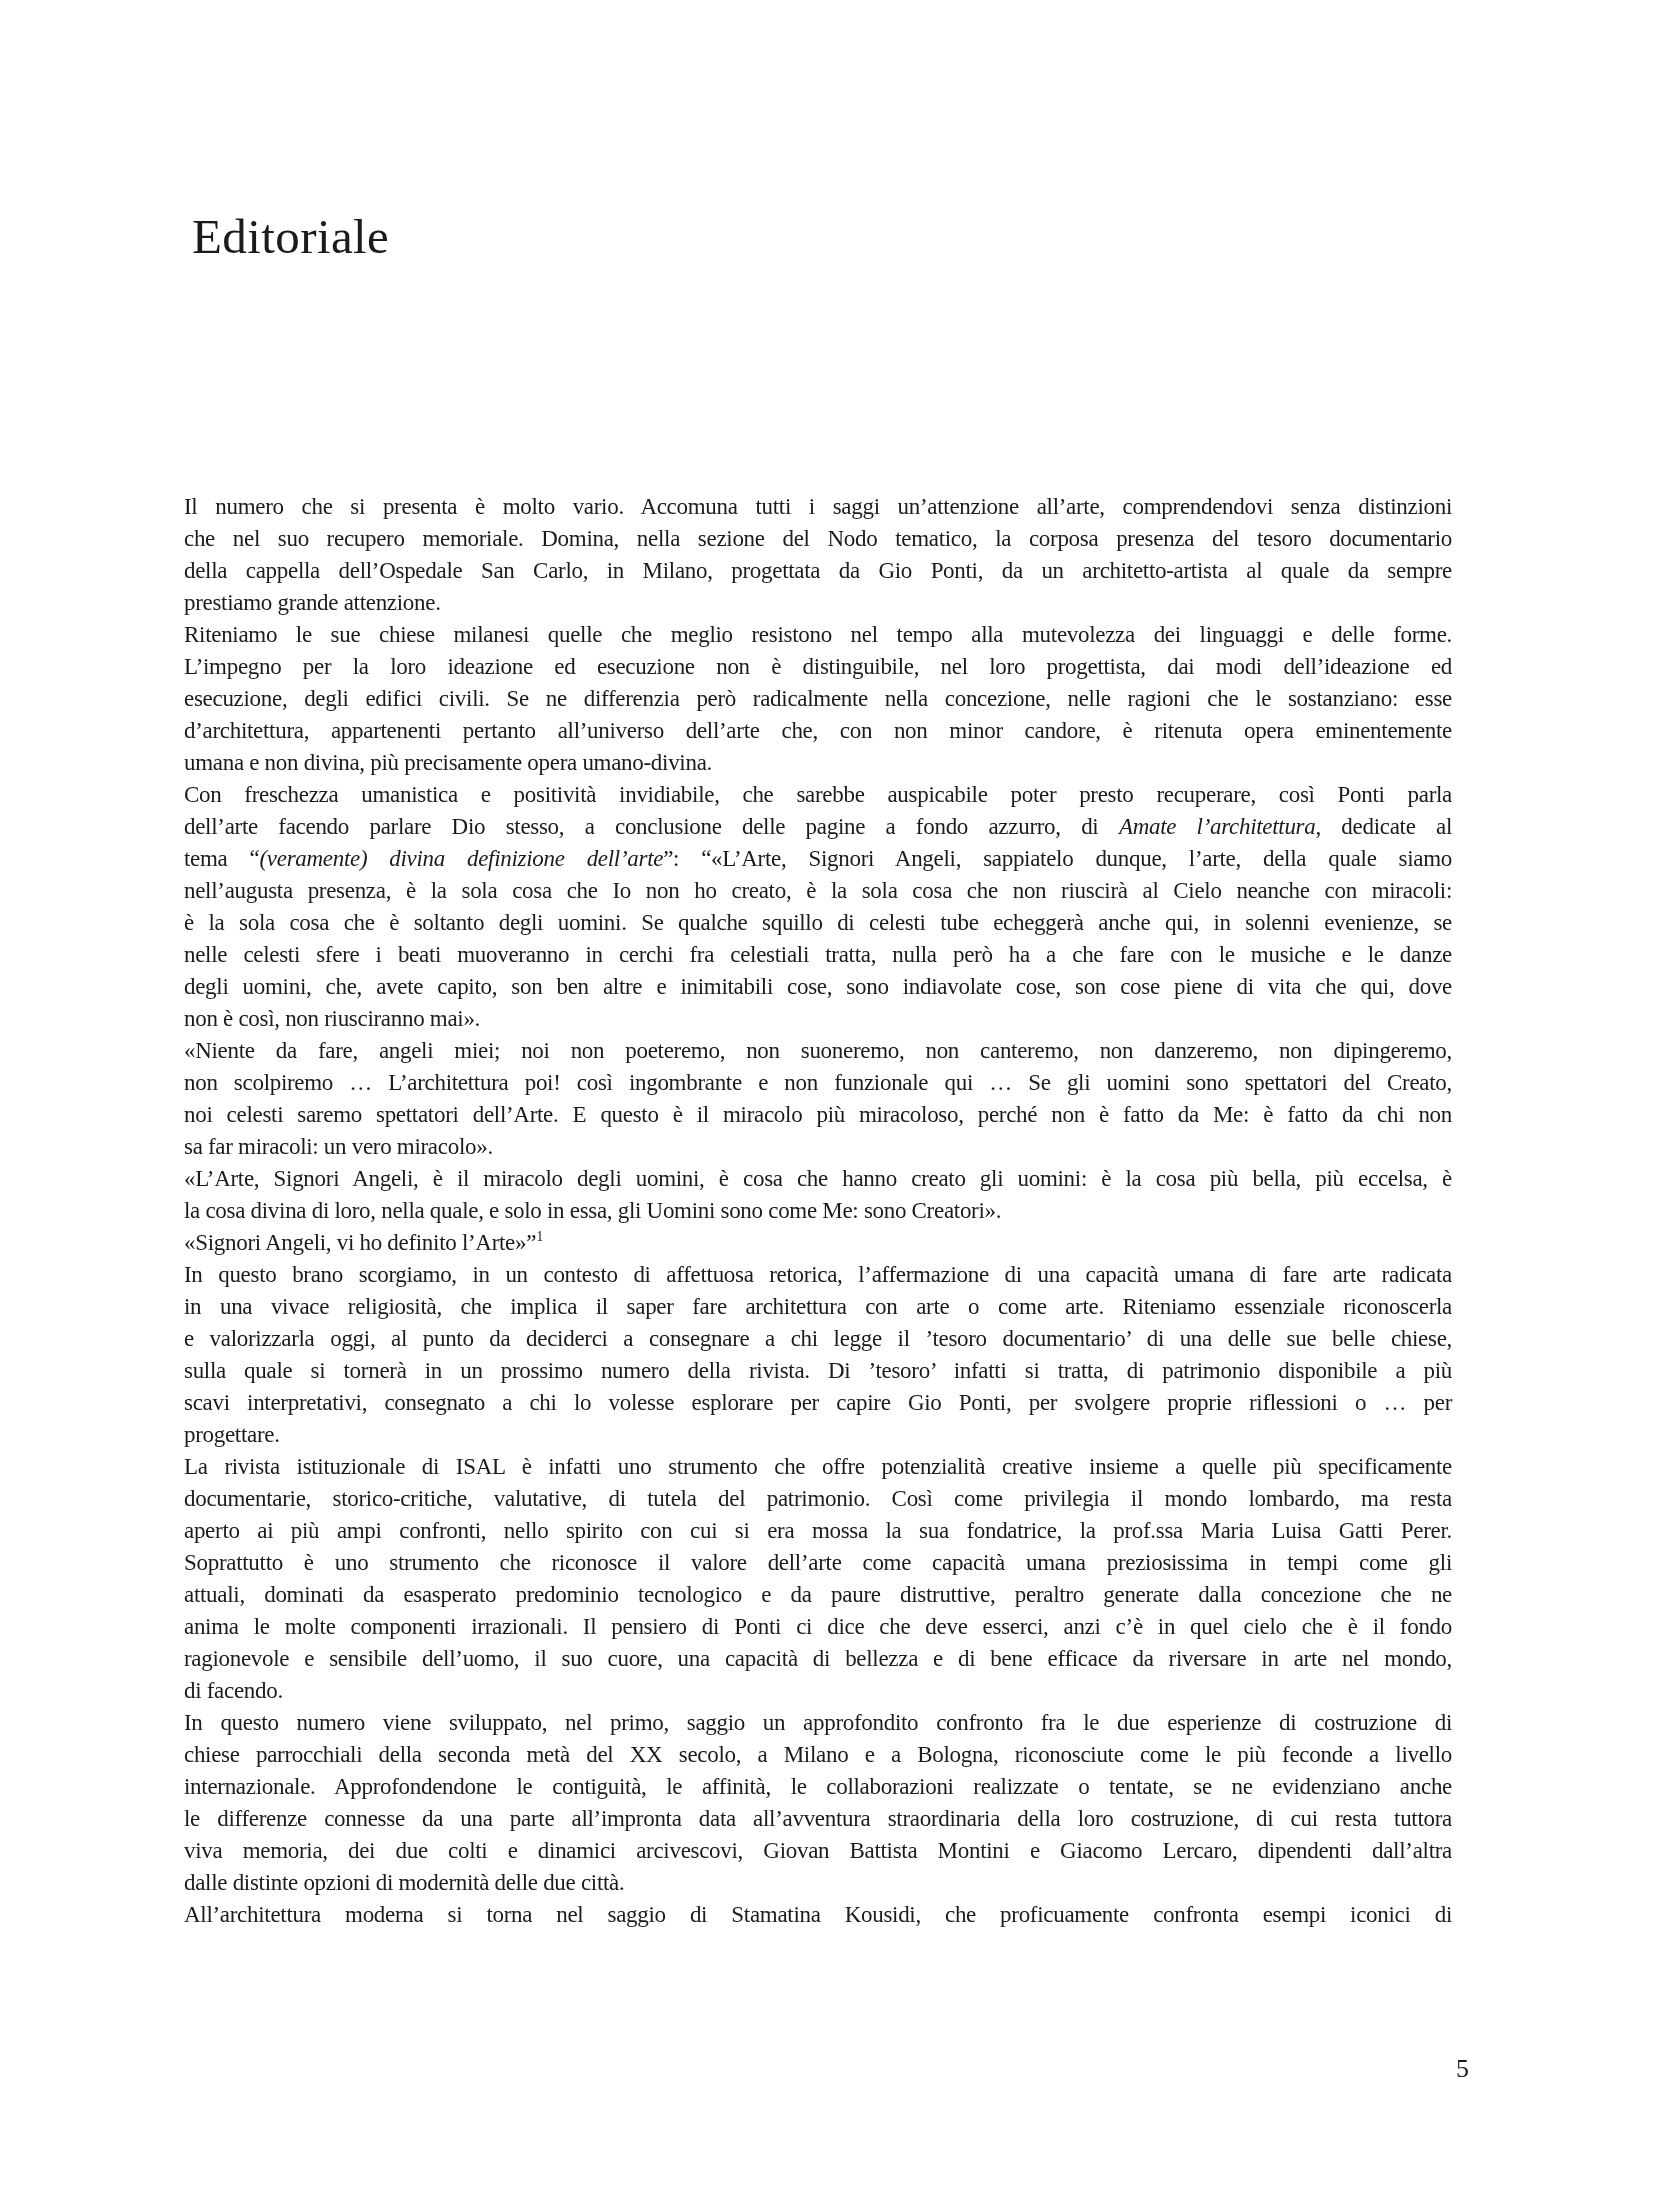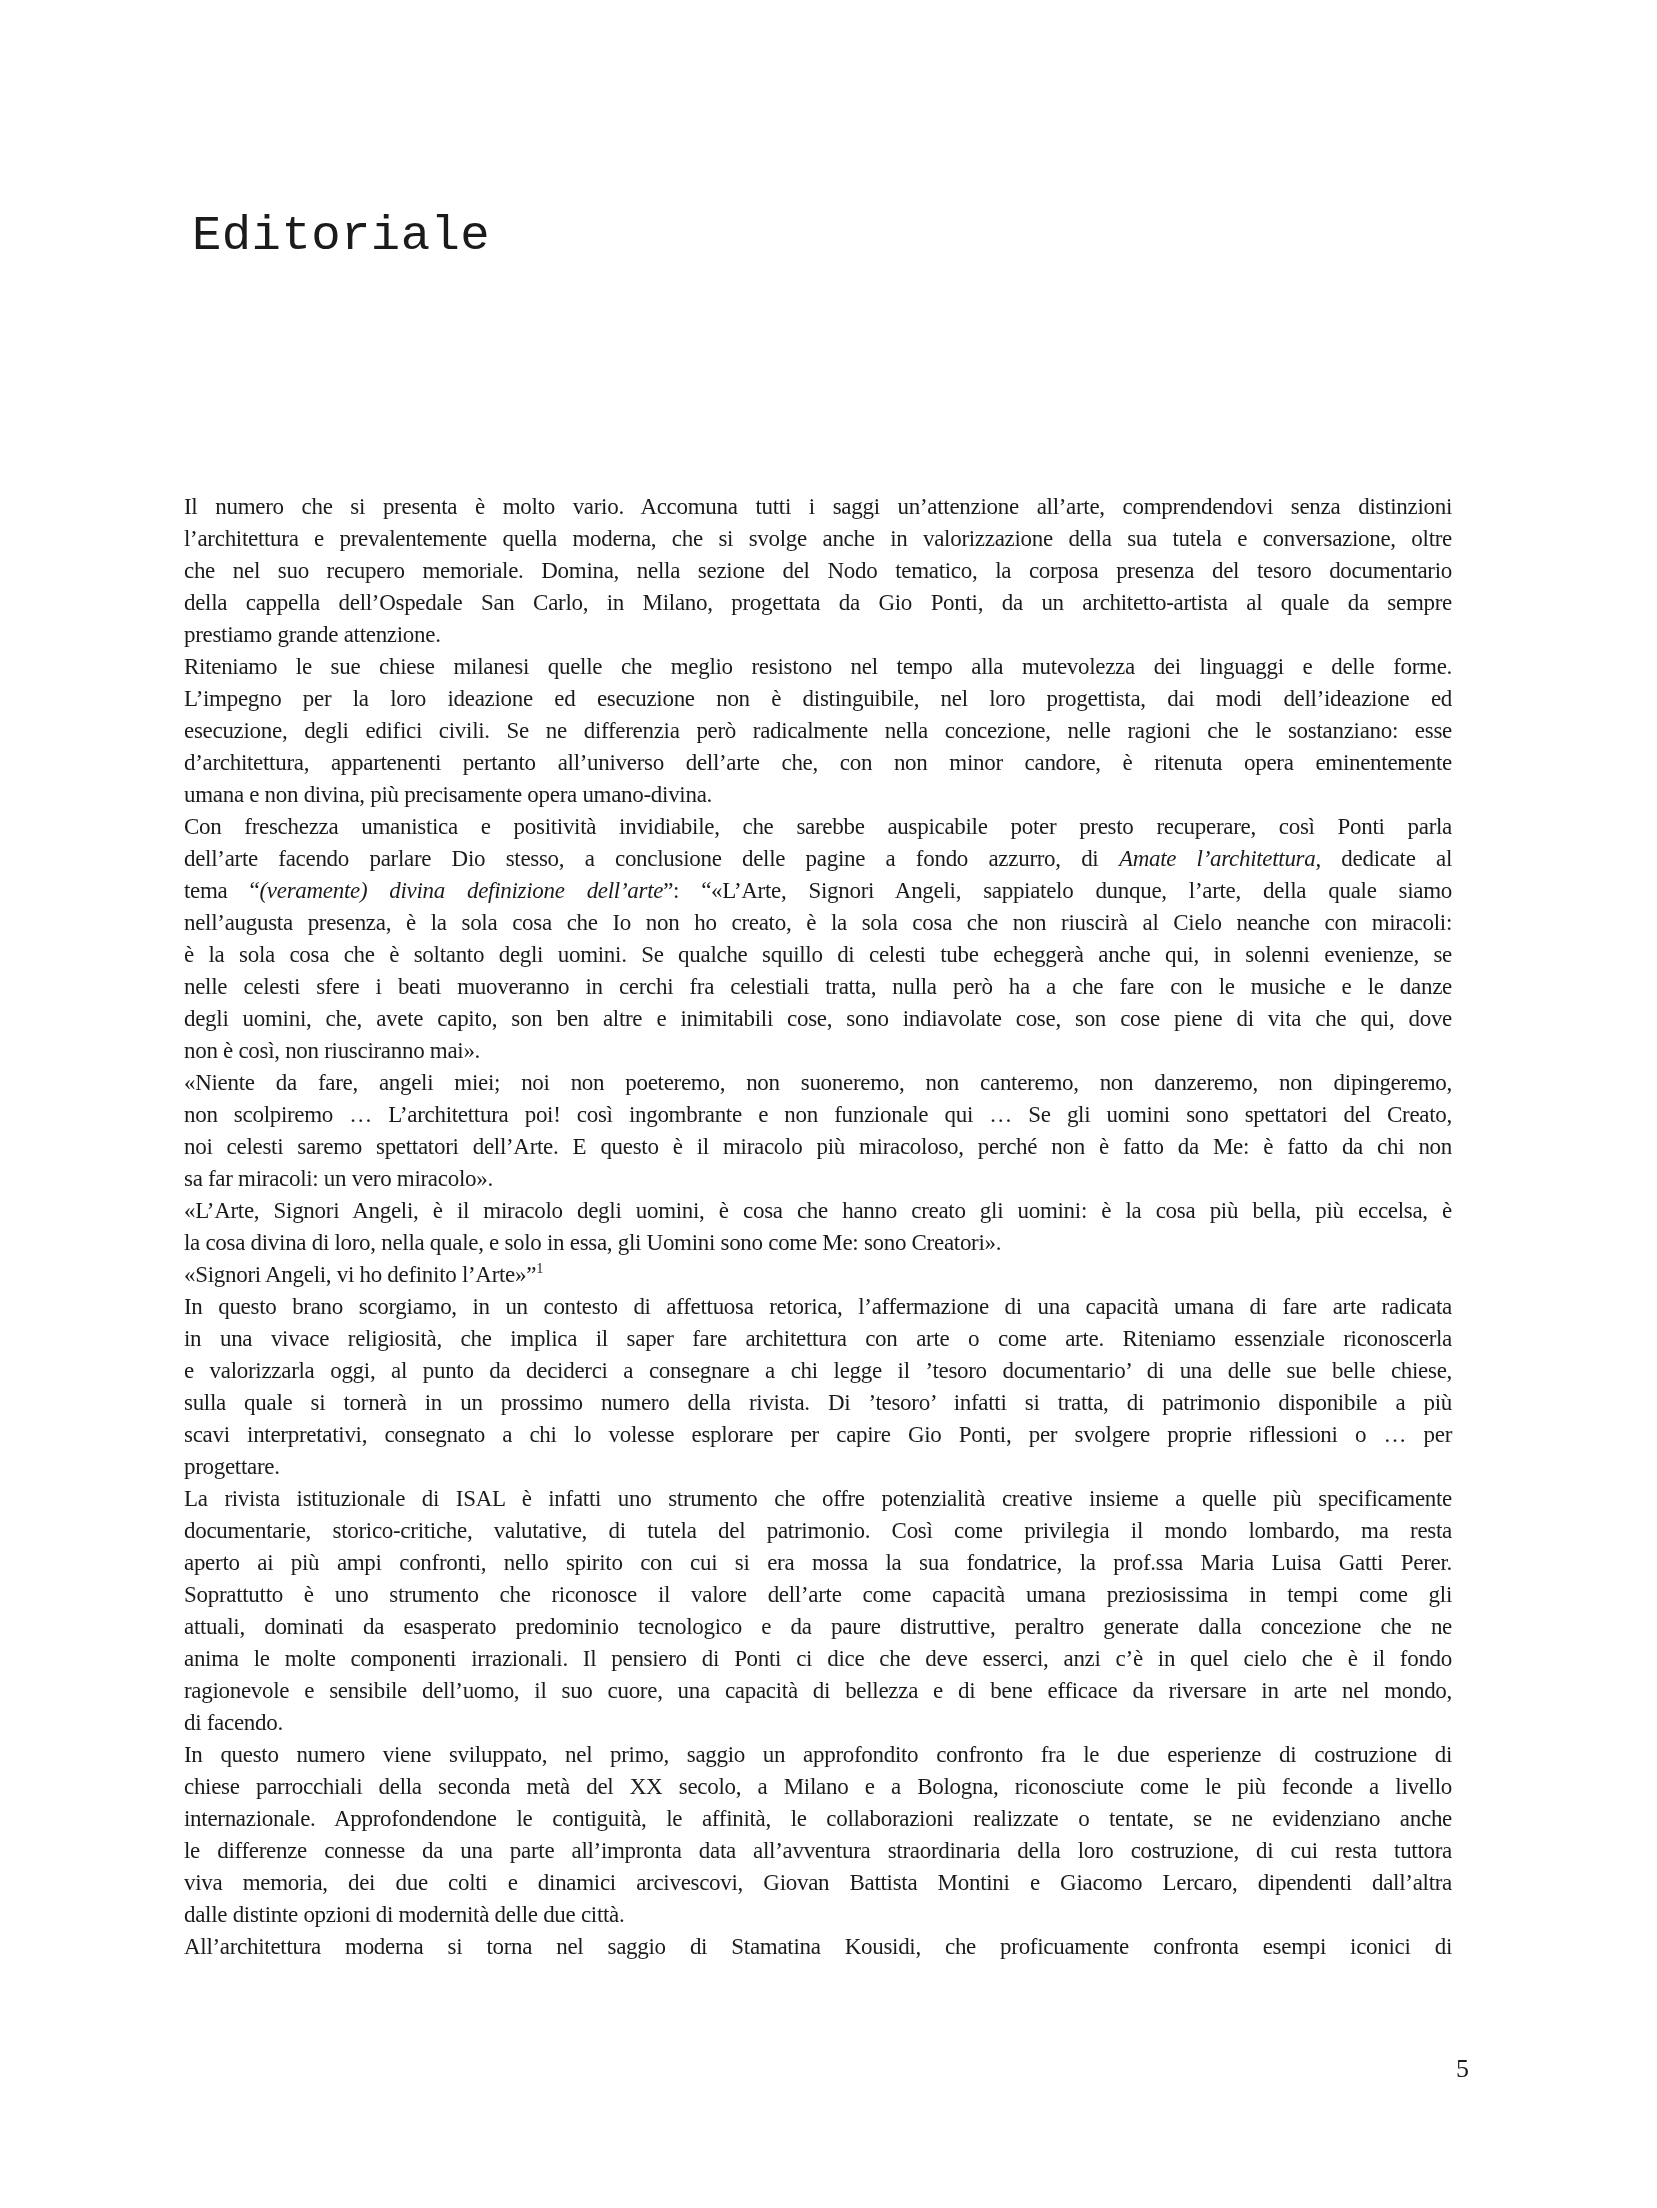--- a/index.html
+++ b/index.html
@@ -16,21 +16,20 @@
     background:#ffffff;
   }
   .page-title {
     position:absolute;
     left:192px; top:175px;
     font-size:49px;
     font-weight:400;
     letter-spacing:0.4px;
     color:#1b1b1b;
     white-space:nowrap;
-    font-family:Liberation Mono, monospace;
   }
   .article {
     position:absolute;
     left:184px; top:491px;
     width:1268px;
     font-size:23px;
     line-height:32px;
     letter-spacing:-0.3px;
     color:#1b1b1b;
   }
@@ -52,21 +51,20 @@
   }
 </style>
 </head>
 <body>
 
 <div class="page">
   <h1 class="page-title">Editoriale</h1>
   <div class="article">
       <div class="para">
         <div class="line"><span>Il numero che si presenta è molto vario. Accomuna tutti i saggi un’attenzione all’arte, comprendendovi senza distinzioni</span></div>
-        <div class="line"><span>l’architettura e prevalentemente quella moderna, che si svolge anche in valorizzazione della sua tutela e conversazione, oltre</span></div>
         <div class="line"><span>che nel suo recupero memoriale. Domina, nella sezione del Nodo tematico, la corposa presenza del tesoro documentario</span></div>
         <div class="line"><span>della cappella dell’Ospedale San Carlo, in Milano, progettata da Gio Ponti, da un architetto-artista al quale da sempre</span></div>
         <div class="line final"><span>prestiamo grande attenzione.</span></div>
       </div>
       <div class="para">
         <div class="line"><span>Riteniamo le sue chiese milanesi quelle che meglio resistono nel tempo alla mutevolezza dei linguaggi e delle forme.</span></div>
         <div class="line"><span>L’impegno per la loro ideazione ed esecuzione non è distinguibile, nel loro progettista, dai modi dell’ideazione ed</span></div>
         <div class="line"><span>esecuzione, degli edifici civili. Se ne differenzia però radicalmente nella concezione, nelle ragioni che le sostanziano: esse</span></div>
         <div class="line"><span>d’architettura, appartenenti pertanto all’universo dell’arte che, con non minor candore, è ritenuta opera eminentemente</span></div>
         <div class="line final"><span>umana e non divina, più precisamente opera umano-divina.</span></div>

